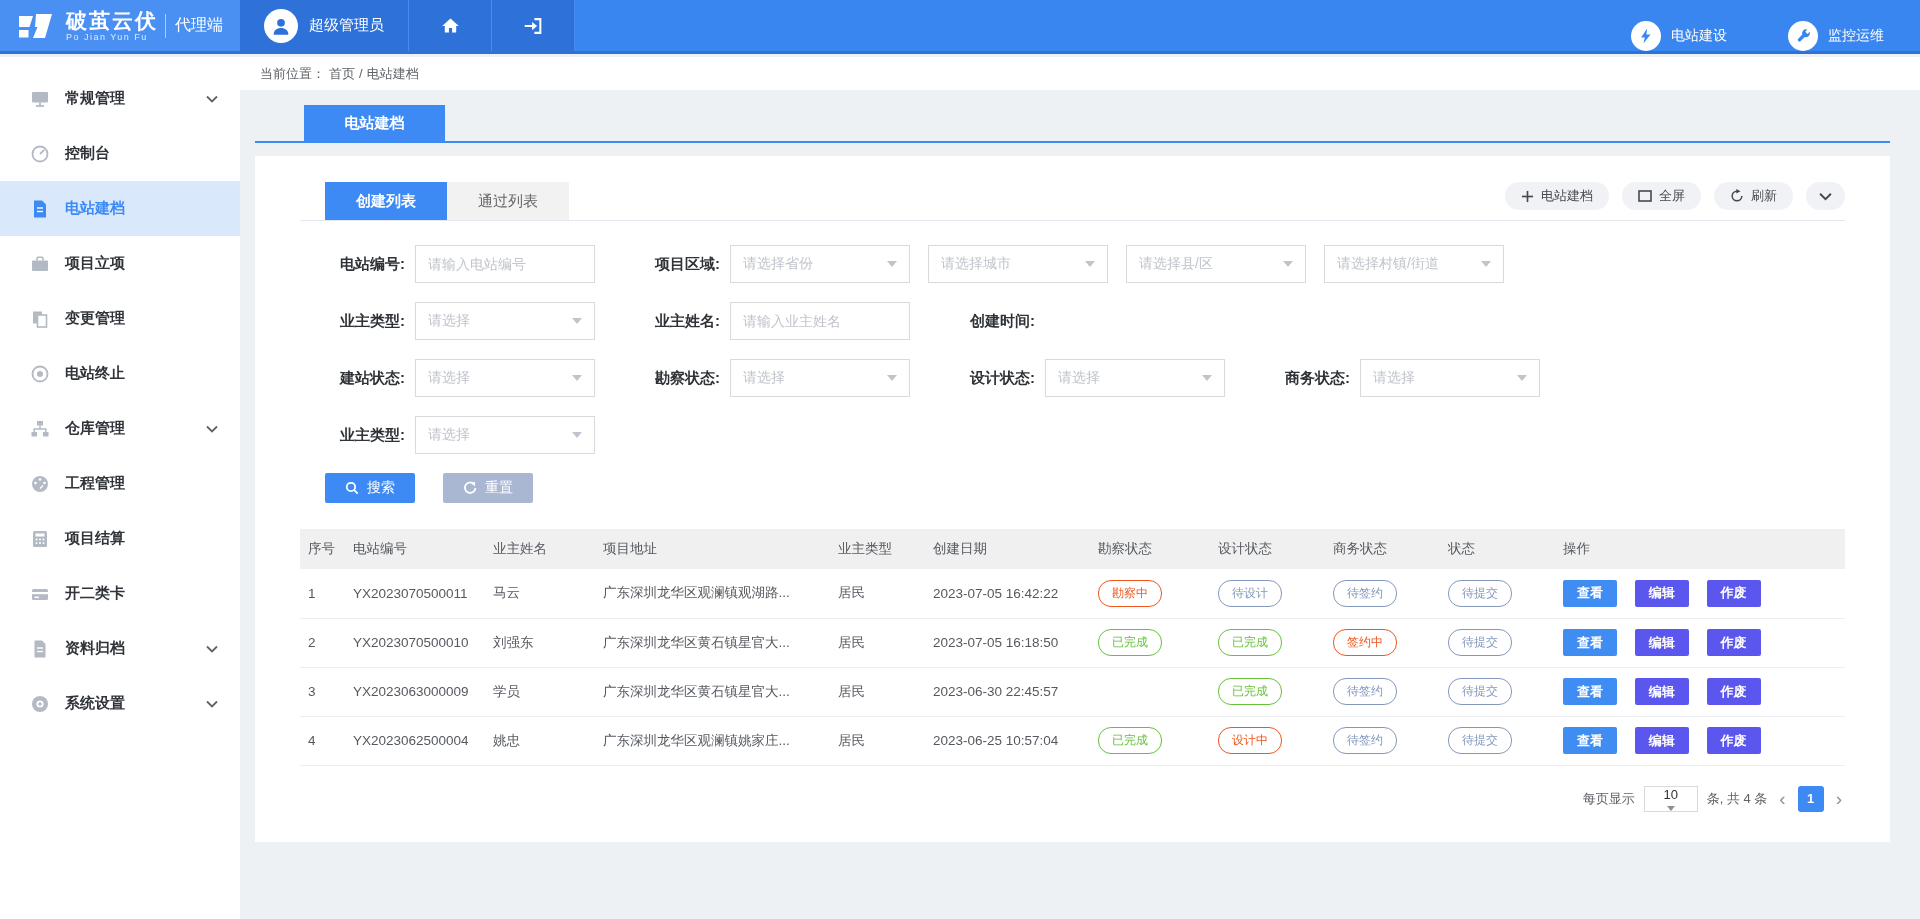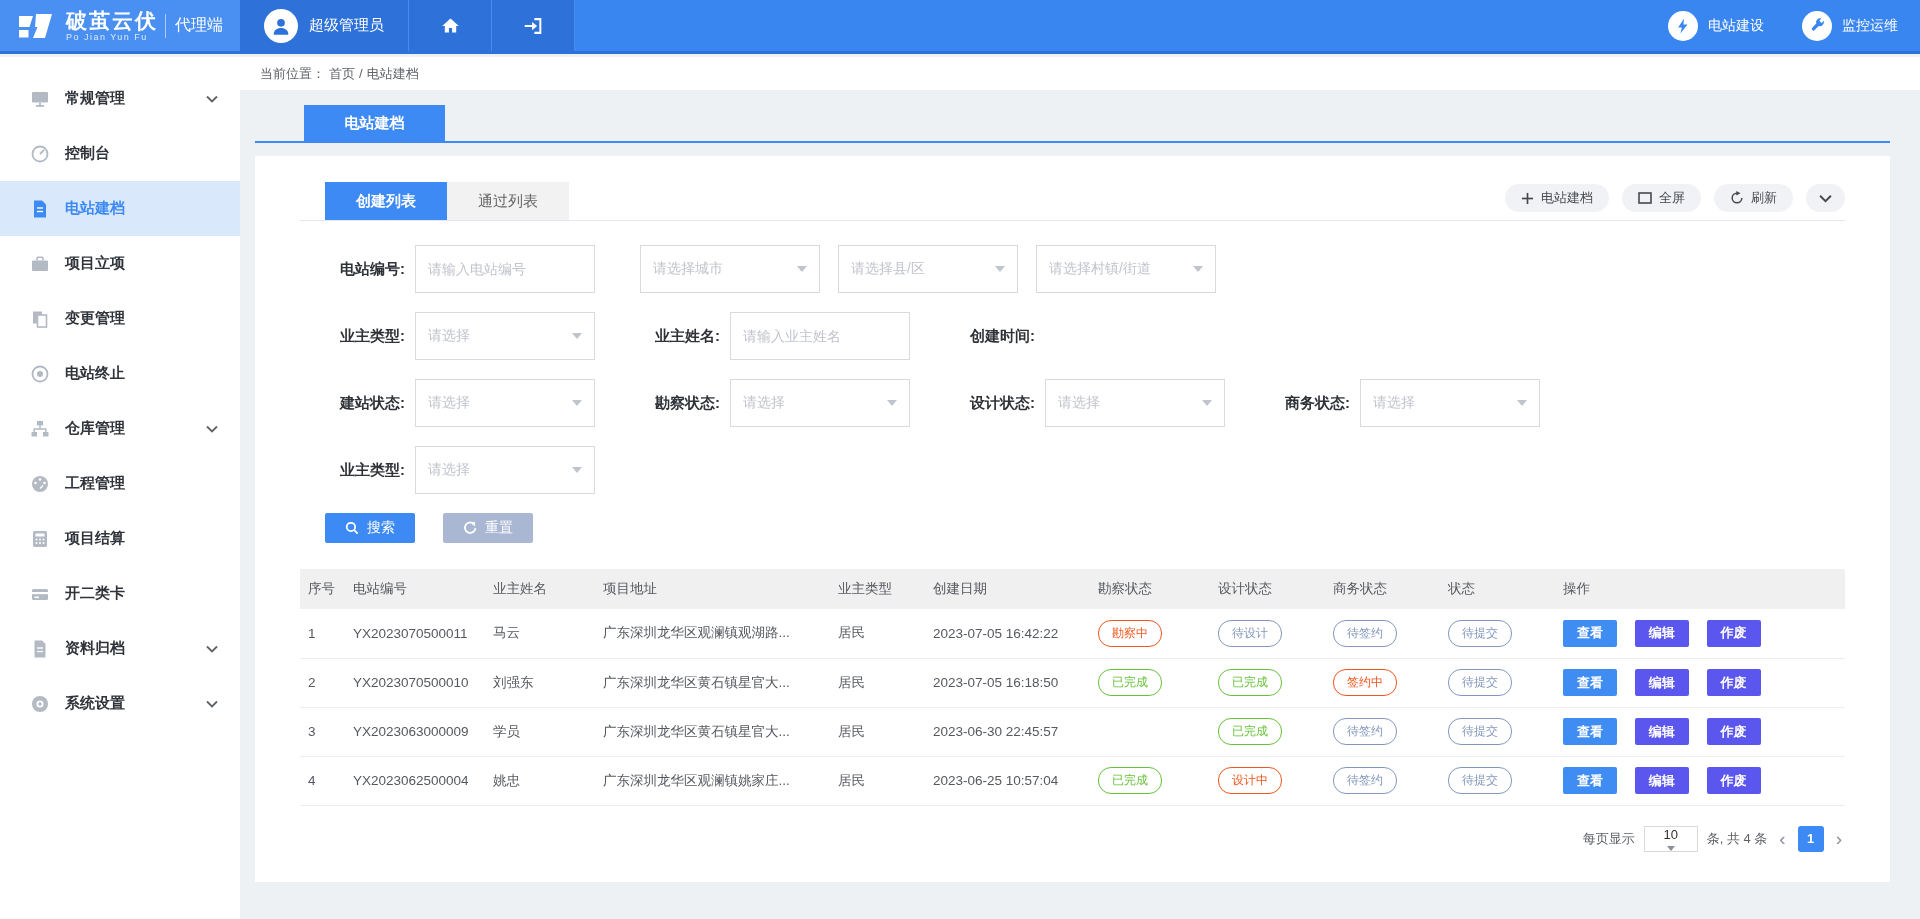--- a/index.html
+++ b/index.html
@@ -14,21 +14,21 @@
   .logo-text .t1 { color:#fff; font-size:21px; font-weight:bold; letter-spacing:2px; line-height:23px; }
   .logo-text .t2 { color:#ddeafd; font-size:9px; letter-spacing:1.5px; }
   .logo-div { width:1px; height:24px; background:rgba(255,255,255,.55); margin:0 9px 0 7px; }
   .portal { color:#fff; font-size:16px; }
   .hdr-block { background:#2e72d9; display:flex; align-items:center; justify-content:center; border-right:1px solid #4a8cee; cursor:pointer; }
   .hdr-user { padding:0 24px; gap:11px; }
   .avatar { width:34px; height:34px; background:#fff; border-radius:50%; display:flex; align-items:center; justify-content:center; }
   .hdr-user span { color:#fff; font-size:15px; }
   .hdr-home,.hdr-login { width:83px; }
   .hdr-spacer { flex:1; }
-  .hdr-nav { display:flex; align-items:center; gap:38px; padding-right:22px; }
+  .hdr-nav { display:flex; align-items:flex-end; gap:61px; padding-right:36px; }
   .hdr-nav-item { display:flex; align-items:center; gap:10px; cursor:pointer; }
   .hdr-nav-item span { color:#fff; font-size:14px; }
   .circle-icon { width:30px; height:30px; background:#fff; border-radius:50%; display:flex; align-items:center; justify-content:center; }
 
   
   .sidebar { position:absolute; left:0; top:57px; bottom:0; width:240px; background:#fff; padding-top:14px; }
   .side-item { height:55px; display:flex; align-items:center; padding:0 22px 0 30px; gap:15px; cursor:pointer; }
   .side-item .lbl { font-size:15px; font-weight:bold; color:#30343a; }
   .side-item .s-icon { width:20px; height:20px; display:flex; }
   .side-item .chev { margin-left:auto; display:flex; }
@@ -37,35 +37,35 @@
 
   
   .main { position:absolute; left:240px; top:57px; right:0; bottom:0; }
   .crumb-bar { height:34px; background:#fff; display:flex; align-items:center; padding-left:20px; font-size:13px; color:#5f6368; gap:4px; border-bottom:1px solid #eef0f3; }
   .crumb-bar .lnk { color:#5f6368; cursor:pointer; }
   .page-tab { margin:14px 0 0 64px; width:141px; height:36px; background:#3d8af5; color:#fff; font-size:15px; font-weight:bold; display:flex; align-items:center; justify-content:center; cursor:pointer; }
   .blue-line { height:2px; background:#3d8af5; margin:0 30px 0 15px; }
 
   .card { margin:13px 30px 0 15px; background:#fff; padding:26px 45px 30px 45px; }
 
-  .tabs-row { display:flex; align-items:flex-end; border-bottom:1px solid #e4e8ee; padding-left:25px; }
+  .tabs-row { display:flex; align-items:flex-start; border-bottom:1px solid #e4e8ee; padding-left:25px; }
   .tab { width:122px; height:38px; display:flex; align-items:center; justify-content:center; font-size:15px; cursor:pointer; }
   .tab.active { background:#3d8af5; color:#fff; font-weight:bold; }
   .tab.inactive { background:#f2f2f2; color:#666; }
   .tabs-spacer { flex:1; }
   .pill { height:28px; border:none; border-radius:15px; background:#f1f2f5; display:flex; align-items:center; gap:7px; padding:0 16px; font-size:13px; color:#45494e; margin-left:13px; cursor:pointer; margin-bottom:8px; font-family:inherit; }
   .pill.sm { padding:0 13px; }
 
   
   .filter-area { margin:24px 0 0 25px; }
   .f-row { display:flex; margin-bottom:19px; }
   .f-group { display:flex; align-items:center; margin-right:45px; }
   .f-group.chained { margin-right:18px; }
   .f-label { width:80px; text-align:right; font-size:15px; font-weight:bold; color:#2f3338; margin-right:10px; white-space:nowrap; }
-  .f-control { width:180px; height:48px; border:1px solid #d8dade; background:#fff; display:flex; align-items:center; padding:0 12px; cursor:pointer; }
+  .f-control { width:180px; height:38px; border:1px solid #d8dade; background:#fff; display:flex; align-items:center; padding:0 12px; cursor:pointer; }
   .f-input { border:none; outline:none; width:100%; font-size:14px; color:#333; font-family:inherit; background:transparent; }
   .f-input::placeholder { color:#c0c4cc; }
   .f-select .ph { flex:1; font-size:14px; color:#c0c4cc; overflow:hidden; white-space:nowrap; }
   .caret { width:0; height:0; border-left:5px solid transparent; border-right:5px solid transparent; border-top:6px solid #c0c4cc; flex-shrink:0; }
   .f-date { width:280px; }
 
   .btn-row { margin:4px 0 0 25px; display:flex; gap:28px; }
   .btn { height:30px; border:none; display:flex; align-items:center; justify-content:center; gap:8px; color:#fff; font-size:14px; width:90px; cursor:pointer; border-radius:2px; font-family:inherit; }
   .btn-search { background:#3d8af5; }
   .btn-reset { background:#a9b7d3; }
@@ -364,20 +364,27 @@
         </button>
       </div>
 
       <div class="filter-area">
 
         <div class="f-row">
           <div class="f-group">
             <span class="f-label">电站编号:</span>
             <div class="f-control">
               <input class="f-input" placeholder="请输入电站编号" style="">
+            </div>
+          </div>
+          <div class="f-group chained">
+            <span class="f-label">项目区域:</span>
+            <div class="f-control f-select">
+              <span class="ph">请选择省份</span>
+              <span class="caret"></span>
             </div>
           </div>
           <div class="f-group chained">
             <div class="f-control f-select">
               <span class="ph">请选择城市</span>
               <span class="caret"></span>
             </div>
           </div>
           <div class="f-group chained">
             <div class="f-control f-select">

